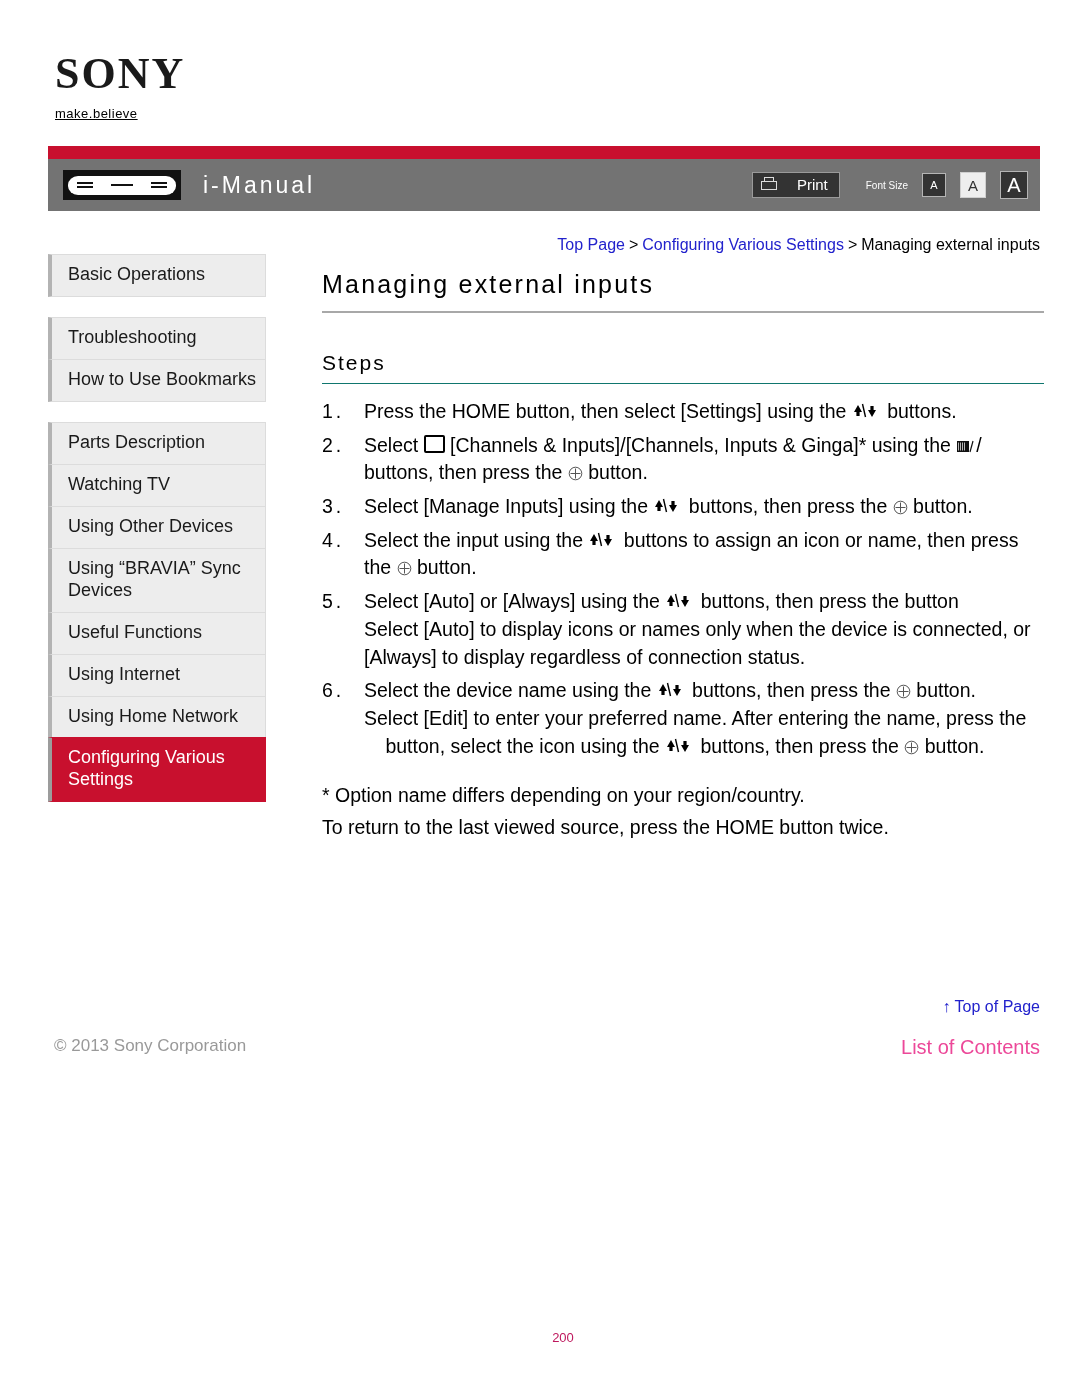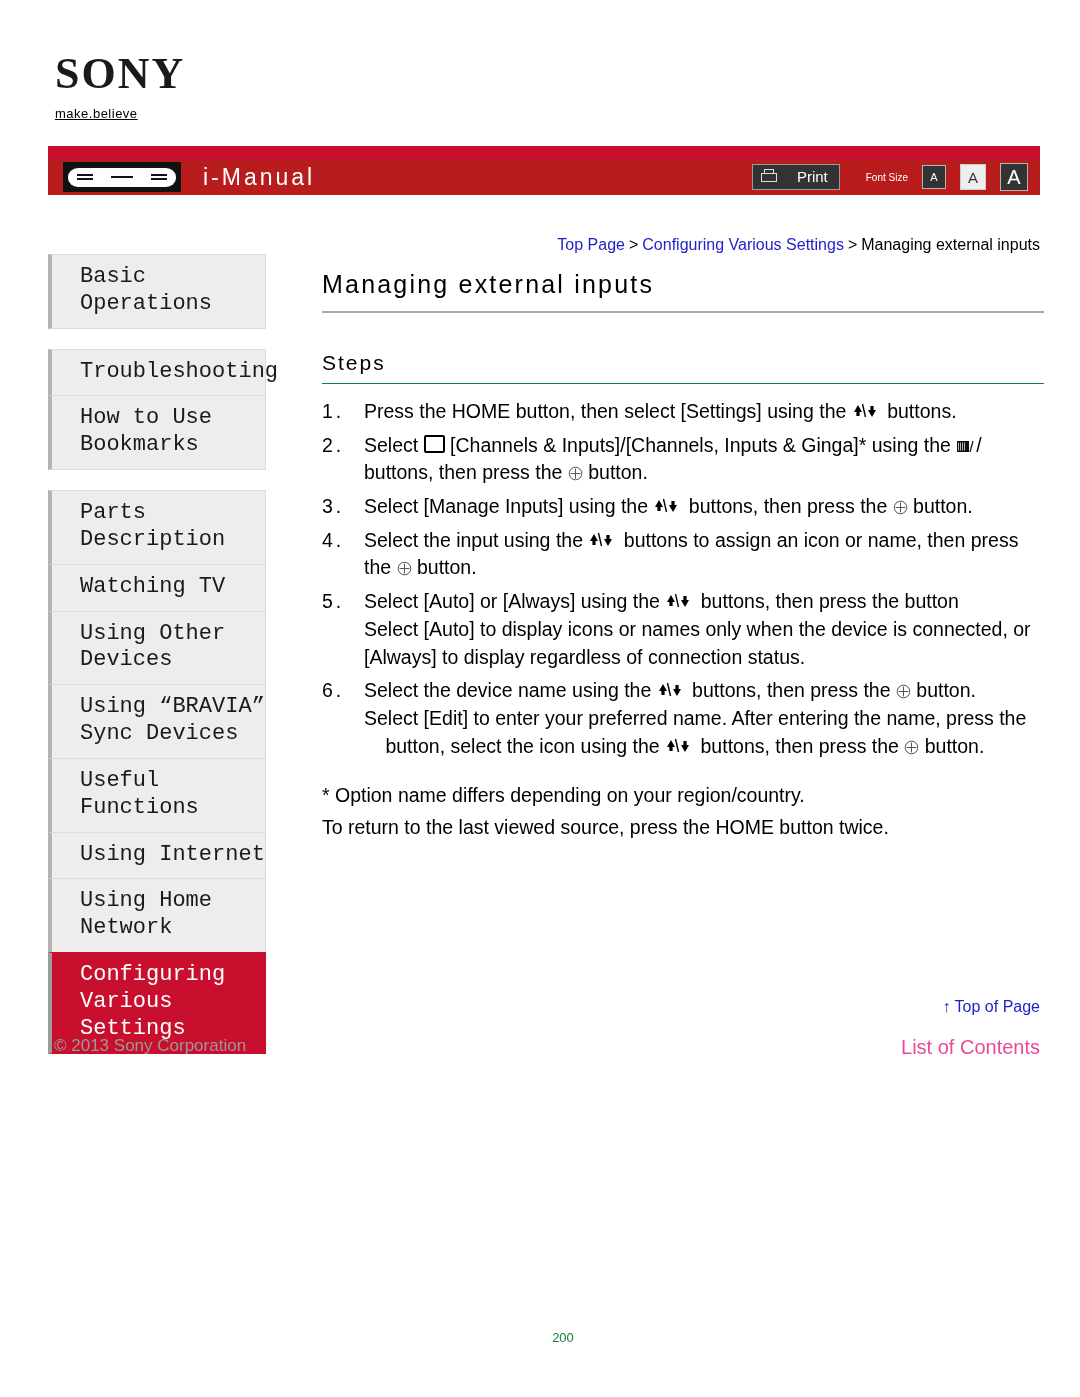--- a/index.html
+++ b/index.html
@@ -47,22 +47,22 @@
     top: 146px;
     width: 992px;
     height: 13px;
     background: #c8102e;
   }
   .headerbar {
     position: absolute;
     left: 48px;
     top: 159px;
     width: 992px;
-    height: 36px;
-    background: #b91c1c;
+    height: 52px;
+    background: #737373;
     display: flex;
     align-items: center;
   }
   .remote-icon {
     margin-left: 15px;
     width: 118px;
     height: 30px;
     background: #111;
     position: relative;
     display: flex;
@@ -174,27 +174,26 @@
     position: absolute;
     left: 48px;
     top: 254px;
     width: 218px;
   }
   .nav-group { margin-bottom: 20px; }
   .nav-item {
     background: #ededed;
     border: 1px solid #dcdcdc;
     border-left: 4px solid #b3b3b3;
-    font-size: 22px;
+    font-size: 18px;
     color: #1a1a1a;
-    padding: 9px 0 10px 28px;
+    padding: 9px 0 10px 16px;
     line-height: 1.22;
     box-sizing: border-box;
     margin-top: -1px;
-    font-family: Liberation Mono, monospace;
   }
   .nav-item:first-child { margin-top: 0; }
   .nav-item.active {
     background: #c8102e;
     color: #ffffff;
     border-color: #c8102e;
     border-left: 4px solid #9c9c9c;
   }
 
   
@@ -307,21 +306,21 @@
     color: #ec4899;
     text-decoration: none;
   }
   .page-number {
     position: absolute;
     left: 0;
     right: 0;
     top: 1330px;
     text-align: center;
     font-size: 13px;
-    color: #15803d;
+    color: #be185d;
     margin-left: 46px;
   }
 </style>
 </head>
 <body>
 
 <div class="sony-logo">
   <div class="sony-word">SONY</div>
   <div class="sony-tag">make.believe</div>
 </div>

